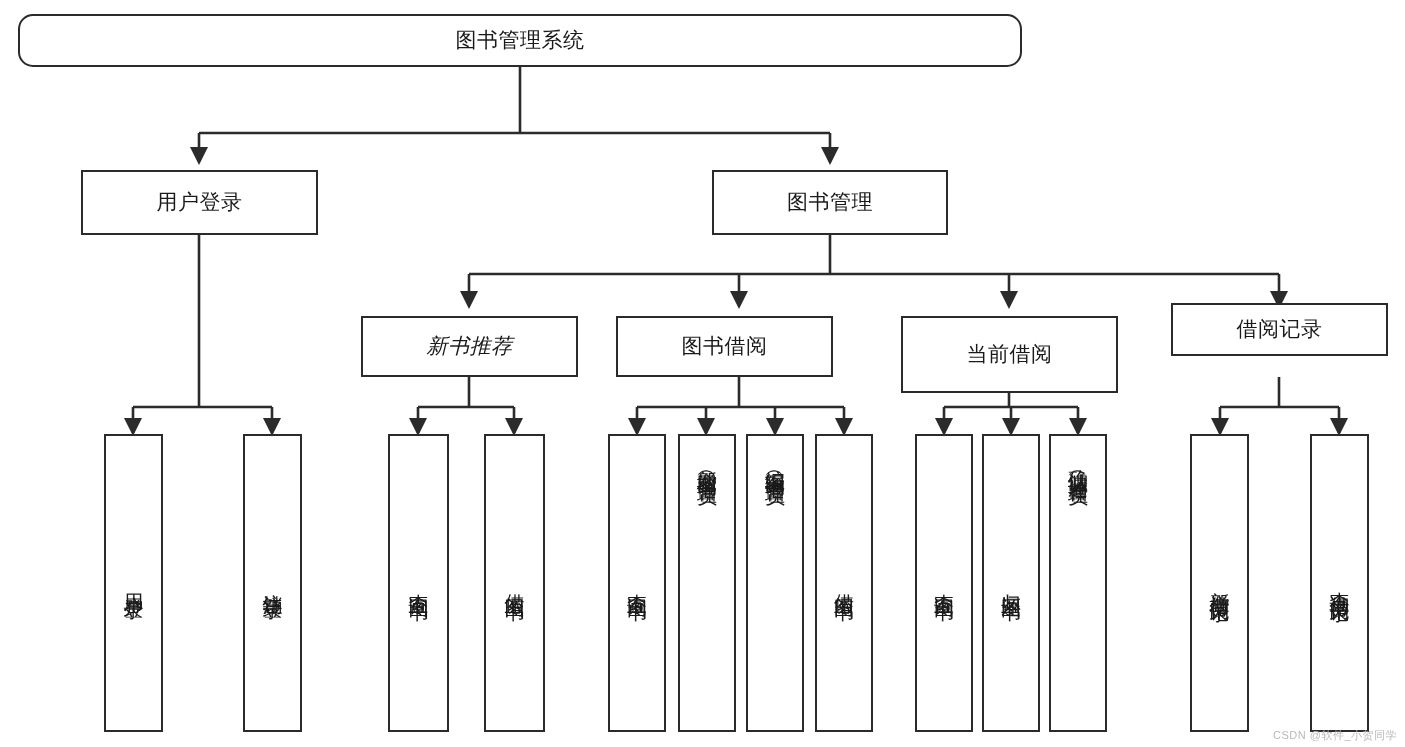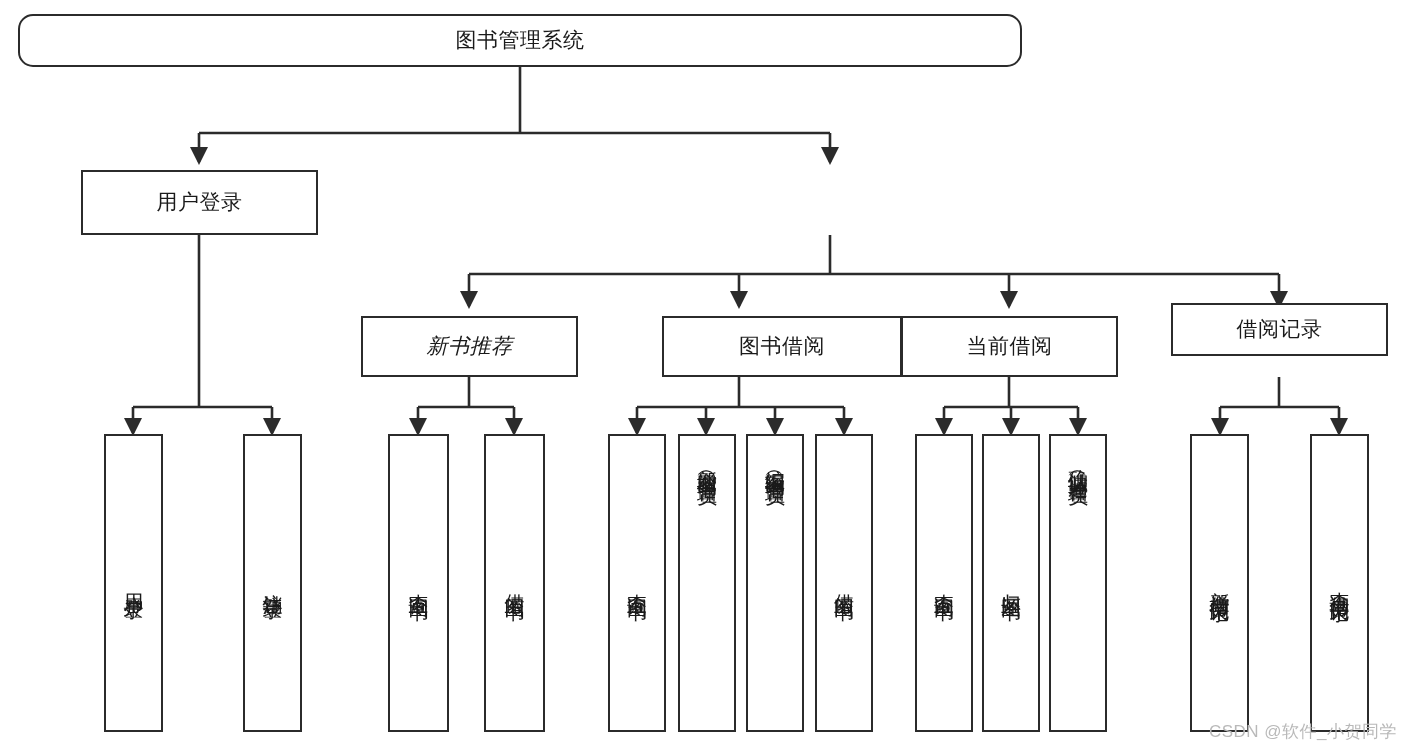--- a/index.html
+++ b/index.html
@@ -61,21 +61,21 @@
     padding-top: 18px;
   }
   .node-box.leaf.center-v {
     align-items: center;
     padding-top: 0;
   }
   .watermark {
     position: absolute;
     right: 8px;
     bottom: 4px;
-    font-size: 17px;
+    font-size: 11px;
     color: #b9b9b9;
     white-space: nowrap;
     letter-spacing: 0.5px;
   }
 </style>
 </head>
 <body>
 
 <div id="diagram-root">
 
@@ -142,30 +142,33 @@
   </svg>
 
   <div class="node-box" style="left:18px; top:14px; width:1004px; height:53px;border-radius:15px;">
     <span class="node-label-h">图书管理系统</span>
   </div>
 
   <div class="node-box" style="left:81px; top:170px; width:237px; height:65px;">
     <span class="node-label-h">用户登录</span>
   </div>
 
+  <div class="node-box" style="left:712px; top:170px; width:236px; height:65px;">
+    <span class="node-label-h">图书管理</span>
+  </div>
 
   <div class="node-box" style="left:361px; top:316px; width:217px; height:61px;font-style:italic;">
     <span class="node-label-h">新书推荐</span>
   </div>
 
-  <div class="node-box" style="left:662px; top:316px; width:240px; height:61px;">
+  <div class="node-box" style="left:616px; top:316px; width:217px; height:61px;">
     <span class="node-label-h">图书借阅</span>
   </div>
 
-  <div class="node-box" style="left:901px; top:316px; width:217px; height:61px;">
+  <div class="node-box" style="left:901px; top:316px; width:217px; height:77px;">
     <span class="node-label-h">当前借阅</span>
   </div>
 
   <div class="node-box" style="left:1171px; top:303px; width:217px; height:53px;">
     <span class="node-label-h">借阅记录</span>
   </div>
 
   <div class="node-box leaf center-v" style="left:104px; top:434px; width:59px; height:298px;">
     <span class="node-label-v">用户登录</span>
   </div>

